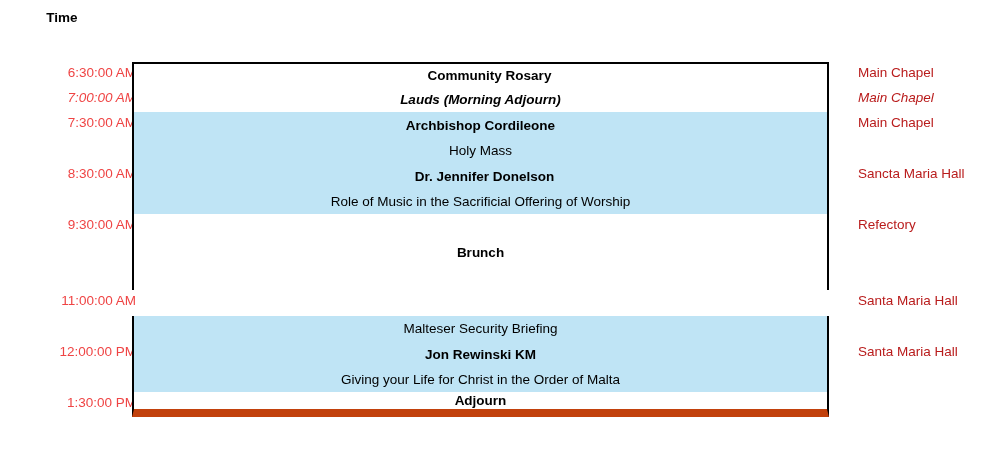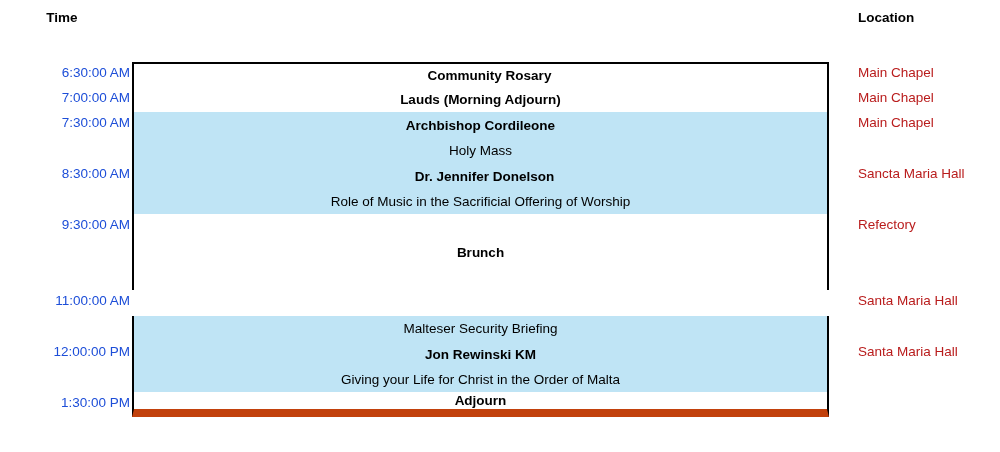--- a/index.html
+++ b/index.html
@@ -57,25 +57,25 @@
     left: 0;
     width: 1000px;
   }
   .row {
     position: relative;
     width: 1000px;
     box-sizing: border-box;
   }
   .time-cell {
     position: absolute;
-    left: 6px;
+    left: 12px;
     width: 124px;
     text-align: right;
     font-size: 13.5px;
-    color: #1d4ed8;
+    color: #ef4444;
     padding-top: 3px;
     box-sizing: border-box;
   }
   .loc-cell {
     position: absolute;
     left: 858px;
     width: 142px;
     text-align: left;
     font-size: 13.5px;
     color: #b91c1c;
@@ -101,30 +101,29 @@
   .event-cell.fill-white { background: #ffffff; }
   .event-cell.bold { font-weight: bold; }
 </style>
 </head>
 <body>
 
 <div class="schedule">
 
   <div class="header-row">
     <div class="hdr hdr-time">Time</div>
-    <div class="hdr hdr-loc">Location</div>
   </div>
 
   <div class="grid" id="grid">
       <div class="row" style="height: 25px;">
         <div class="time-cell" style="height: 25px;">6:30:00 AM</div>
         <div class="event-cell bold fill-white top-border" style="top: 0px; height: 25px; position: absolute;">Community Rosary</div>
         <div class="loc-cell" style="height: 25px;">Main Chapel</div>
       </div>
-      <div class="row" style="height: 25px;">
+      <div class="row" style="height: 25px; font-style: italic;">
         <div class="time-cell" style="height: 25px;">7:00:00 AM</div>
         <div class="event-cell bold fill-white" style="top: 0px; height: 25px; position: absolute;">Lauds (Morning Adjourn)</div>
         <div class="loc-cell" style="height: 25px;">Main Chapel</div>
       </div>
       <div class="row" style="height: 51px;">
         <div class="time-cell" style="height: 51px;">7:30:00 AM</div>
         <div class="event-cell bold fill-blue" style="top: 0px; height: 26px; position: absolute;">Archbishop Cordileone</div>
         <div class="event-cell fill-blue" style="top: 26px; height: 25px; position: absolute;">Holy Mass</div>
         <div class="loc-cell" style="height: 51px;">Main Chapel</div>
       </div>

